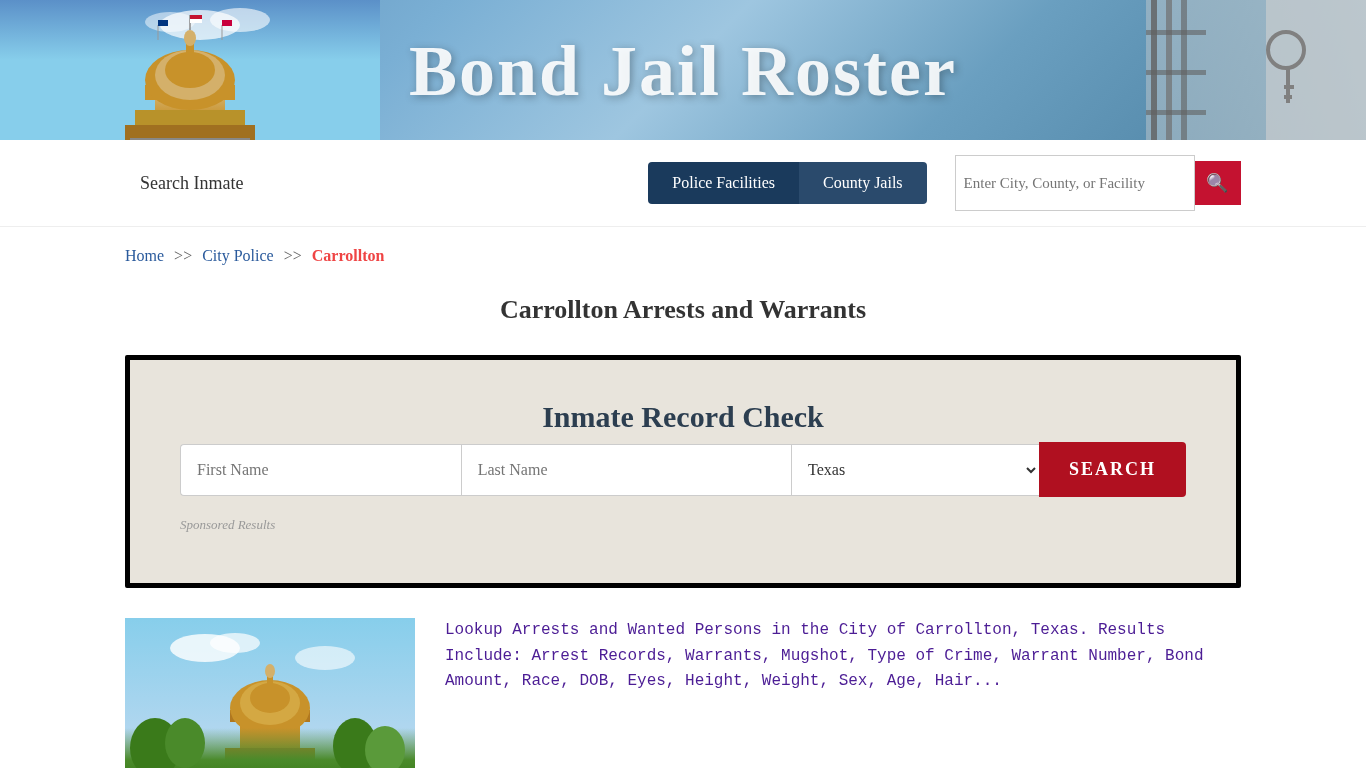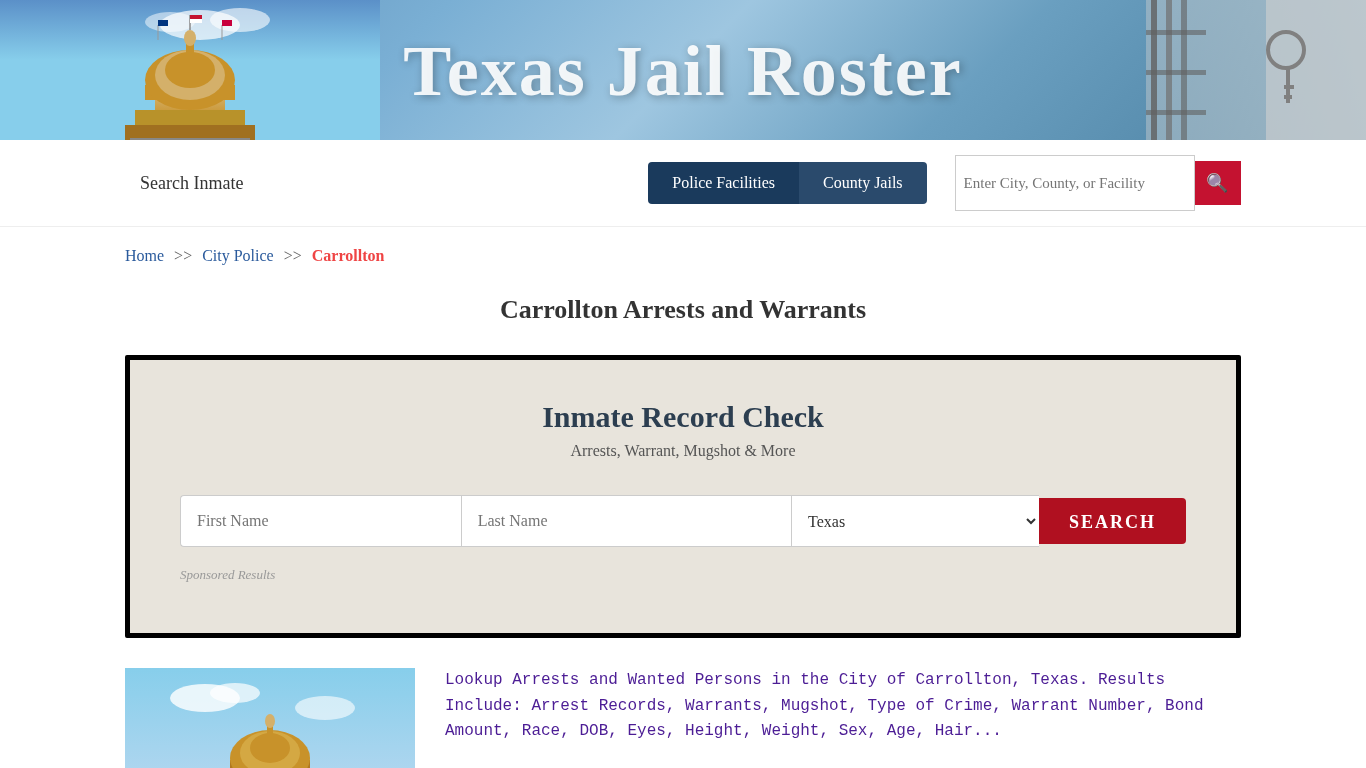--- a/index.html
+++ b/index.html
@@ -219,21 +219,21 @@
       border-right: none;
       cursor: pointer;
     }
     .search-btn-main {
       background: #b01020;
       color: #fff;
       border: none;
       padding: 14px 30px;
       font-size: 18px;
       font-weight: bold;
-      height: 46px;
+      height: 55px;
       cursor: pointer;
       letter-spacing: 2px;
       font-family: Georgia, serif;
       border-radius: 0 4px 4px 0;
       white-space: nowrap;
     }
     .sponsored-label {
       margin-top: 20px;
       font-size: 13px;
       color: #999;
@@ -310,21 +310,21 @@
       <rect x="130" y="138" width="120" height="2" fill="#888"></rect>
 
       <line x1="158" y1="40" x2="158" y2="25" stroke="#999" stroke-width="1"></line>
       <rect x="158" y="20" width="10" height="6" fill="#003580"></rect>
       <line x1="222" y1="40" x2="222" y2="25" stroke="#999" stroke-width="1"></line>
       <rect x="222" y="20" width="10" height="6" fill="#c8003c"></rect>
     </svg>
   </div>
 
   <div style="position:absolute; left:50%; transform:translateX(-50%); z-index:3; text-align:center; top:30px;">
-    <div class="title-text">Texas Jail Roster</div>
+    <div class="title-text">Bond Jail Roster</div>
   </div>
 
   <div class="keys-area">
     <svg width="220" height="140" viewBox="0 0 220 140" xmlns="http://www.w3.org/2000/svg">
       <rect width="220" height="140" fill="#c0c8cc" opacity="0.5"></rect>
 
       <rect x="120" y="0" width="100" height="140" fill="#d0d0d0" opacity="0.6"></rect>
 
       <circle cx="140" cy="50" r="18" fill="none" stroke="#808080" stroke-width="4"></circle>
       <rect x="140" y="68" width="4" height="35" fill="#808080"></rect>
@@ -362,21 +362,20 @@
   <span class="separator">&gt;&gt;</span>
   <span class="current">Carrollton</span>
 </div>
 
 <div class="page-title-area">
   <h1 class="page-title">Carrollton Arrests and Warrants</h1>
 </div>
 
 <div class="record-check-box">
   <div class="record-check-title">Inmate Record Check</div>
-  <div class="record-check-subtitle">Arrests, Warrant, Mugshot &amp; More</div>
   <div class="search-form">
     <input class="form-input first-name-input" type="text" placeholder="First Name" style="">
     <input class="form-input last-name-input" type="text" placeholder="Last Name" style="">
     <select class="state-select">
     <option value="Alabama">Alabama</option><option value="Alaska">Alaska</option><option value="Arizona">Arizona</option><option value="Arkansas">Arkansas</option><option value="California">California</option><option value="Colorado">Colorado</option><option value="Connecticut">Connecticut</option><option value="Delaware">Delaware</option><option value="Florida">Florida</option><option value="Georgia">Georgia</option><option value="Hawaii">Hawaii</option><option value="Idaho">Idaho</option><option value="Illinois">Illinois</option><option value="Indiana">Indiana</option><option value="Iowa">Iowa</option><option value="Kansas">Kansas</option><option value="Kentucky">Kentucky</option><option value="Louisiana">Louisiana</option><option value="Maine">Maine</option><option value="Maryland">Maryland</option><option value="Massachusetts">Massachusetts</option><option value="Michigan">Michigan</option><option value="Minnesota">Minnesota</option><option value="Mississippi">Mississippi</option><option value="Missouri">Missouri</option><option value="Montana">Montana</option><option value="Nebraska">Nebraska</option><option value="Nevada">Nevada</option><option value="New Hampshire">New Hampshire</option><option value="New Jersey">New Jersey</option><option value="New Mexico">New Mexico</option><option value="New York">New York</option><option value="North Carolina">North Carolina</option><option value="North Dakota">North Dakota</option><option value="Ohio">Ohio</option><option value="Oklahoma">Oklahoma</option><option value="Oregon">Oregon</option><option value="Pennsylvania">Pennsylvania</option><option value="Rhode Island">Rhode Island</option><option value="South Carolina">South Carolina</option><option value="South Dakota">South Dakota</option><option value="Tennessee">Tennessee</option><option value="Texas" selected="">Texas</option><option value="Utah">Utah</option><option value="Vermont">Vermont</option><option value="Virginia">Virginia</option><option value="Washington">Washington</option><option value="West Virginia">West Virginia</option><option value="Wisconsin">Wisconsin</option><option value="Wyoming">Wyoming</option></select>
     <button class="search-btn-main">SEARCH</button>
   </div>
   <div class="sponsored-label">Sponsored Results</div>
 </div>
 

